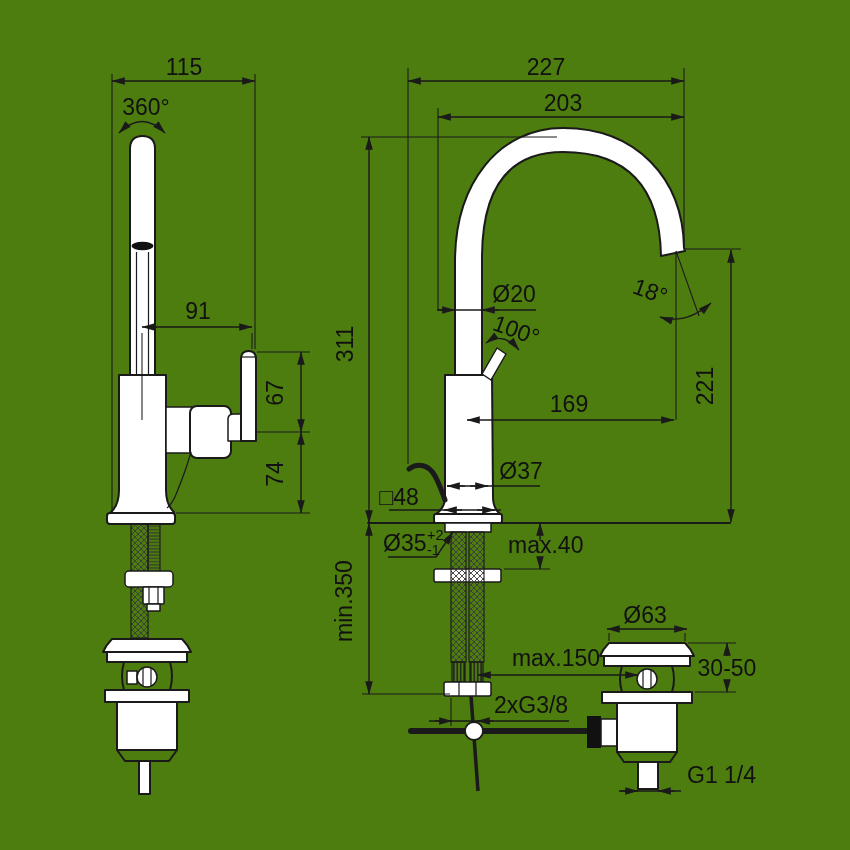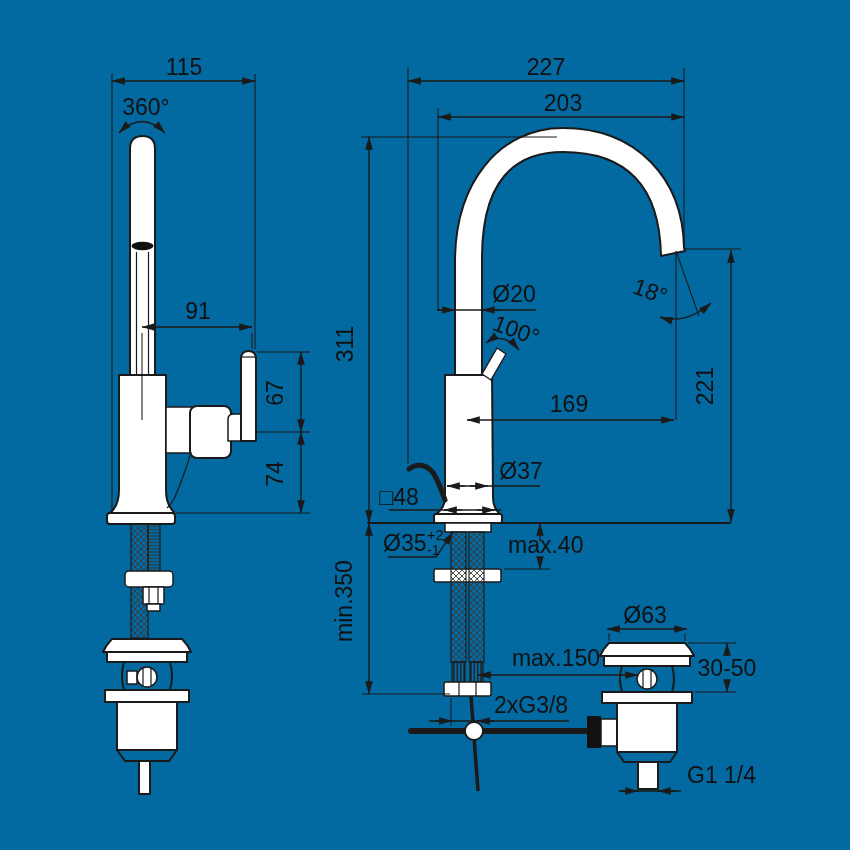--- a/index.html
+++ b/index.html
@@ -1,16 +1,16 @@
 <!DOCTYPE html>
 <html><head>
 <meta charset="utf-8">
 <style>
   html,body{margin:0;padding:0;background:#fff;}
-  #stage{position:relative;width:850px;height:850px;background:#0369a1;overflow:hidden;}
+  #stage{position:relative;width:850px;height:850px;background:#4d7c0f;overflow:hidden;}
   svg{display:block;}
   .part{fill:#fff;stroke:#1a1a1a;stroke-width:2;stroke-linejoin:round;}
   .partthin{fill:#fff;stroke:#1a1a1a;stroke-width:1.5;stroke-linejoin:round;}
   .edge{fill:none;stroke:#1a1a1a;stroke-width:2;stroke-linecap:round;}
   .edgethin{fill:none;stroke:#1a1a1a;stroke-width:1.2;}
   .dim{fill:none;stroke:#1a1a1a;stroke-width:1.4;}
   .thin{fill:none;stroke:#1a1a1a;stroke-width:1.05;}
   .lbl{font-family:"Liberation Sans","DejaVu Sans",sans-serif;font-size:23px;fill:#111;}
   .sm{font-size:14.5px;}
   text{user-select:none;}

